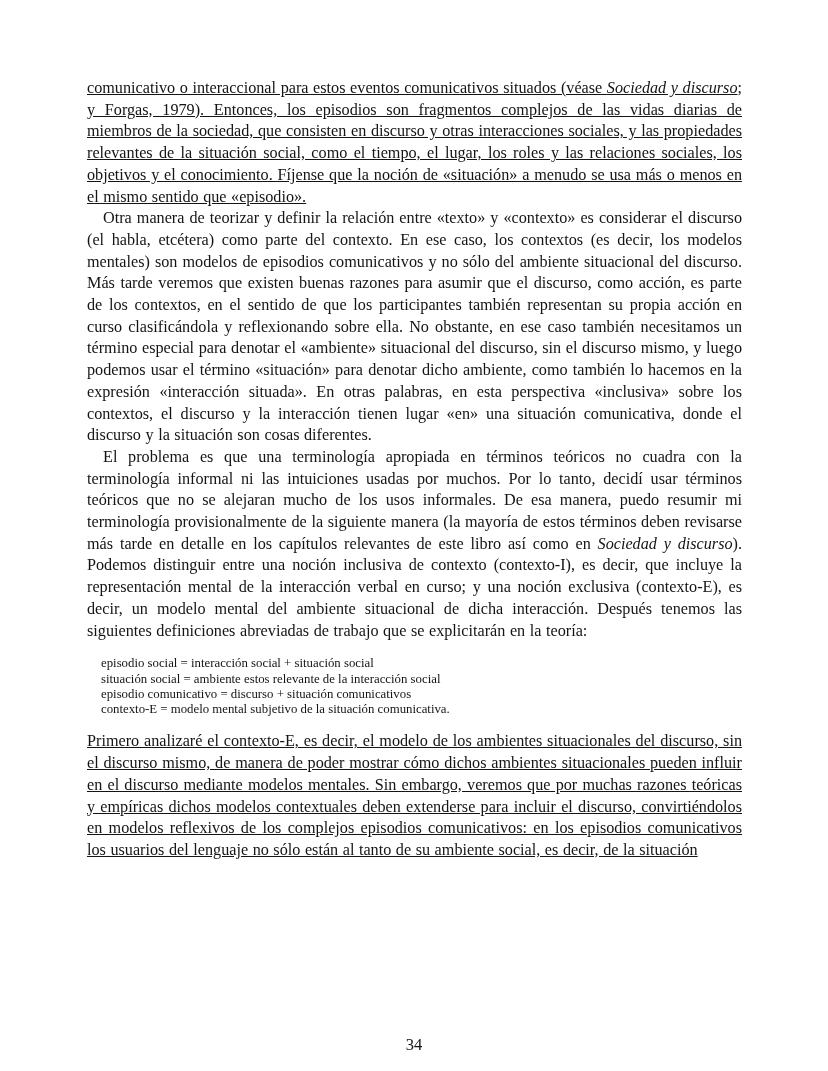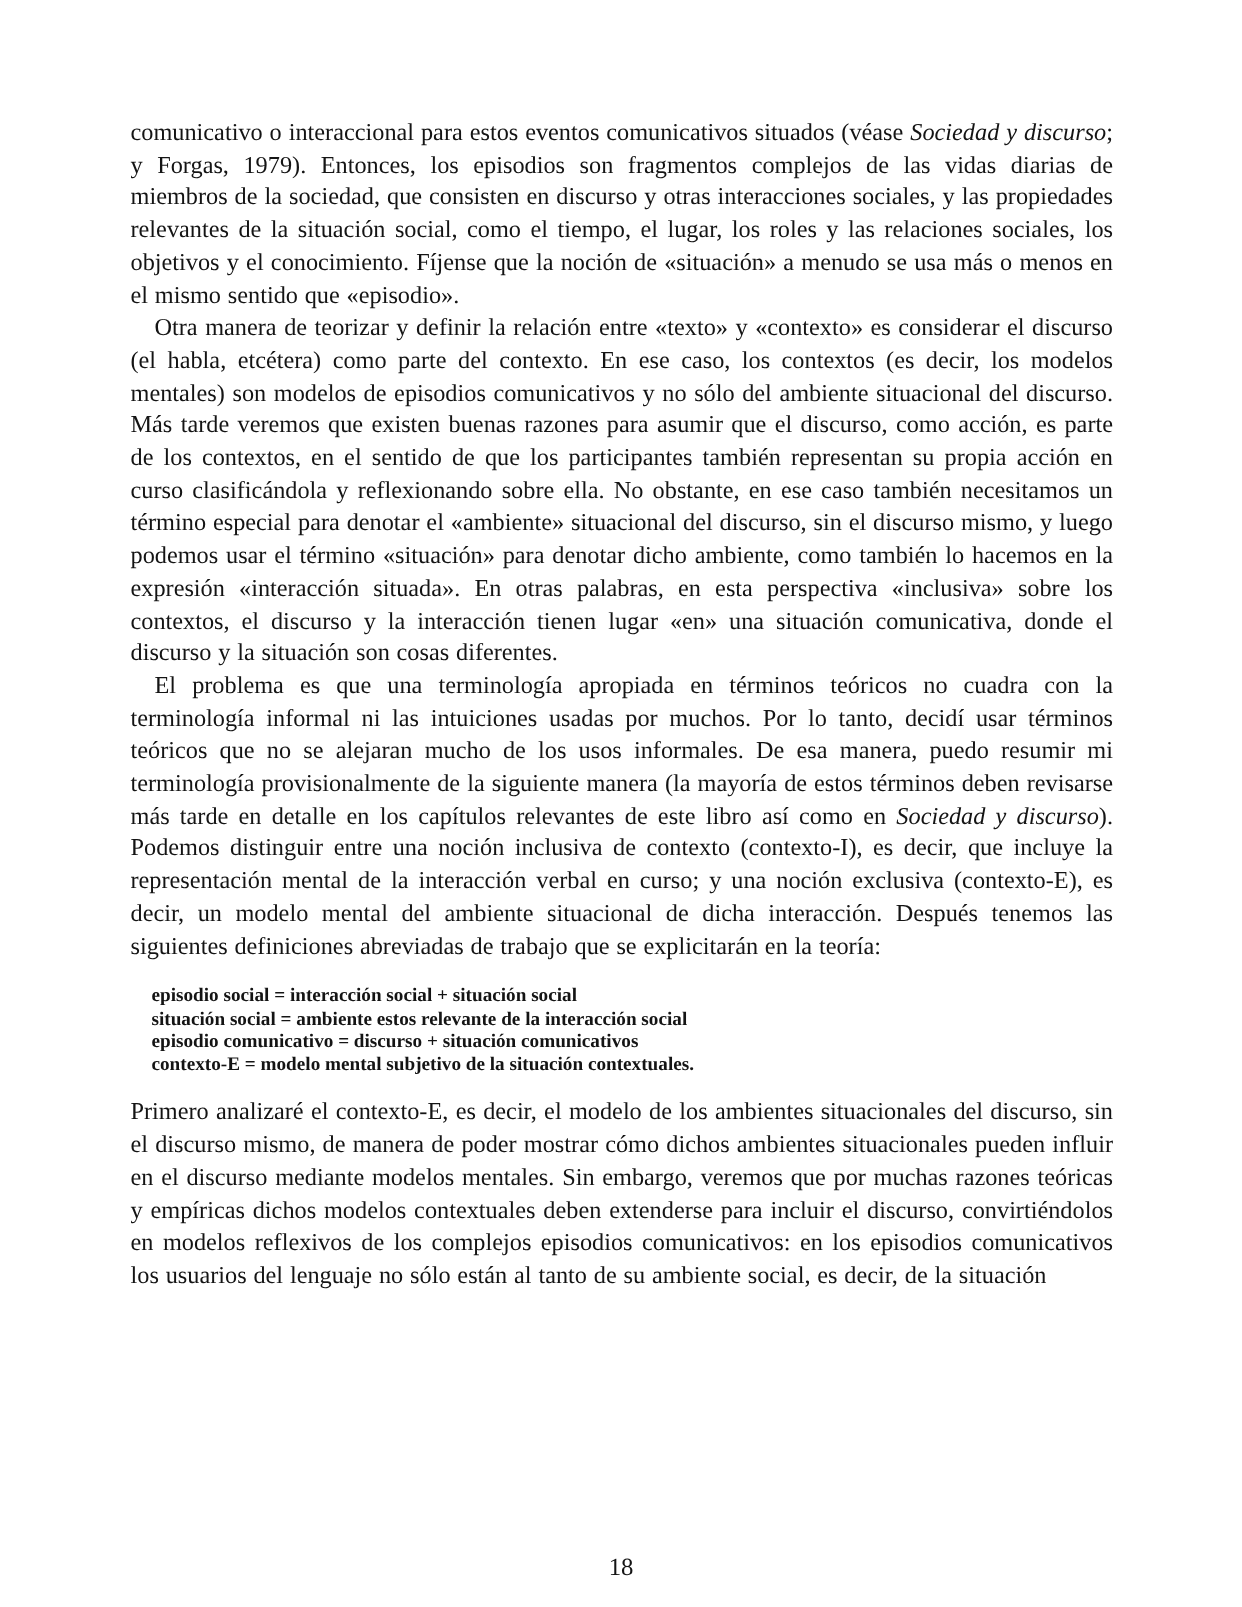--- a/index.html
+++ b/index.html
@@ -26,31 +26,31 @@
     line-height: 21.7px;
     text-align: justify;
     word-spacing: 0.5px;
   }
   .para {
     margin: 0;
     text-indent: 16px;
   }
   .para.no-indent {
     text-indent: 0;
+    text-decoration: underline;
   }
   .italic {
     font-style: italic;
   }
   .definitions {
     margin: 14px 0 14px 14px;
     font-size: 12.8px;
     line-height: 15.3px;
     text-align: left;
     word-spacing: normal;
-    font-weight: bold;
   }
   .def-line {
     white-space: nowrap;
   }
   .page-number {
     position: absolute;
     left: 0;
     right: 0;
     bottom: 16px;
     text-align: center;
@@ -67,21 +67,21 @@
     <p class="para no-indent"><span>comunicativo o interaccional para estos eventos comunicativos situados (véase </span><span class="italic">Sociedad y discurso</span><span>; y Forgas, 1979). Entonces, los episodios son fragmentos complejos de las vidas diarias de miembros de la sociedad, que consisten en discurso y otras interacciones sociales, y las propiedades relevantes de la situación social, como el tiempo, el lugar, los roles y las relaciones sociales, los objetivos y el conocimiento. Fíjense que la noción de «situación» a menudo se usa más o menos en el mismo sentido que «episodio».</span></p>
 
     <p class="para"><span>Otra manera de teorizar y definir la relación entre «texto» y «contexto» es considerar el discurso (el habla, etcétera) como parte del contexto. En ese caso, los contextos (es decir, los modelos mentales) son modelos de episodios comunicativos y no sólo del ambiente situacional del discurso. Más tarde veremos que existen buenas razones para asumir que el discurso, como acción, es parte de los contextos, en el sentido de que los participantes también representan su propia acción en curso clasificándola y reflexionando sobre ella. No obstante, en ese caso también necesitamos un término especial para denotar el «ambiente» situacional del discurso, sin el discurso mismo, y luego podemos usar el término «situación» para denotar dicho ambiente, como también lo hacemos en la expresión «interacción situada». En otras palabras, en esta perspectiva «inclusiva» sobre los contextos, el discurso y la interacción tienen lugar «en» una situación comunicativa, donde el discurso y la situación son cosas diferentes.</span></p>
 
     <p class="para"><span>El problema es que una terminología apropiada en términos teóricos no cuadra con la terminología informal ni las intuiciones usadas por muchos. Por lo tanto, decidí usar términos teóricos que no se alejaran mucho de los usos informales. De esa manera, puedo resumir mi terminología provisionalmente de la siguiente manera (la mayoría de estos términos deben revisarse más tarde en detalle en los capítulos relevantes de este libro así como en </span><span class="italic">Sociedad y discurso</span><span>). Podemos distinguir entre una noción inclusiva de contexto (contexto-I), es decir, que incluye la representación mental de la interacción verbal en curso; y una noción exclusiva (contexto-E), es decir, un modelo mental del ambiente situacional de dicha interacción. Después tenemos las siguientes definiciones abreviadas de trabajo que se explicitarán en la teoría:</span></p>
 
     <div class="definitions">
       <div class="def-line">episodio social = interacción social + situación social</div>
       <div class="def-line">situación social = ambiente estos relevante de la interacción social</div>
       <div class="def-line">episodio comunicativo = discurso + situación comunicativos</div>
-      <div class="def-line">contexto-E = modelo mental subjetivo de la situación contextuales.</div>
+      <div class="def-line">contexto-E = modelo mental subjetivo de la situación comunicativa.</div>
     </div>
 
     <p class="para no-indent"><span>Primero analizaré el contexto-E, es decir, el modelo de los ambientes situacionales del discurso, sin el discurso mismo, de manera de poder mostrar cómo dichos ambientes situacionales pueden influir en el discurso mediante modelos mentales. Sin embargo, veremos que por muchas razones teóricas y empíricas dichos modelos contextuales deben extenderse para incluir el discurso, convirtiéndolos en modelos reflexivos de los complejos episodios comunicativos: en los episodios comunicativos los usuarios del lenguaje no sólo están al tanto de su ambiente social, es decir, de la situación</span></p>
 
   </div>
 
-  <div class="page-number">18</div>
+  <div class="page-number">34</div>
 </div>
 
 </body></html>

